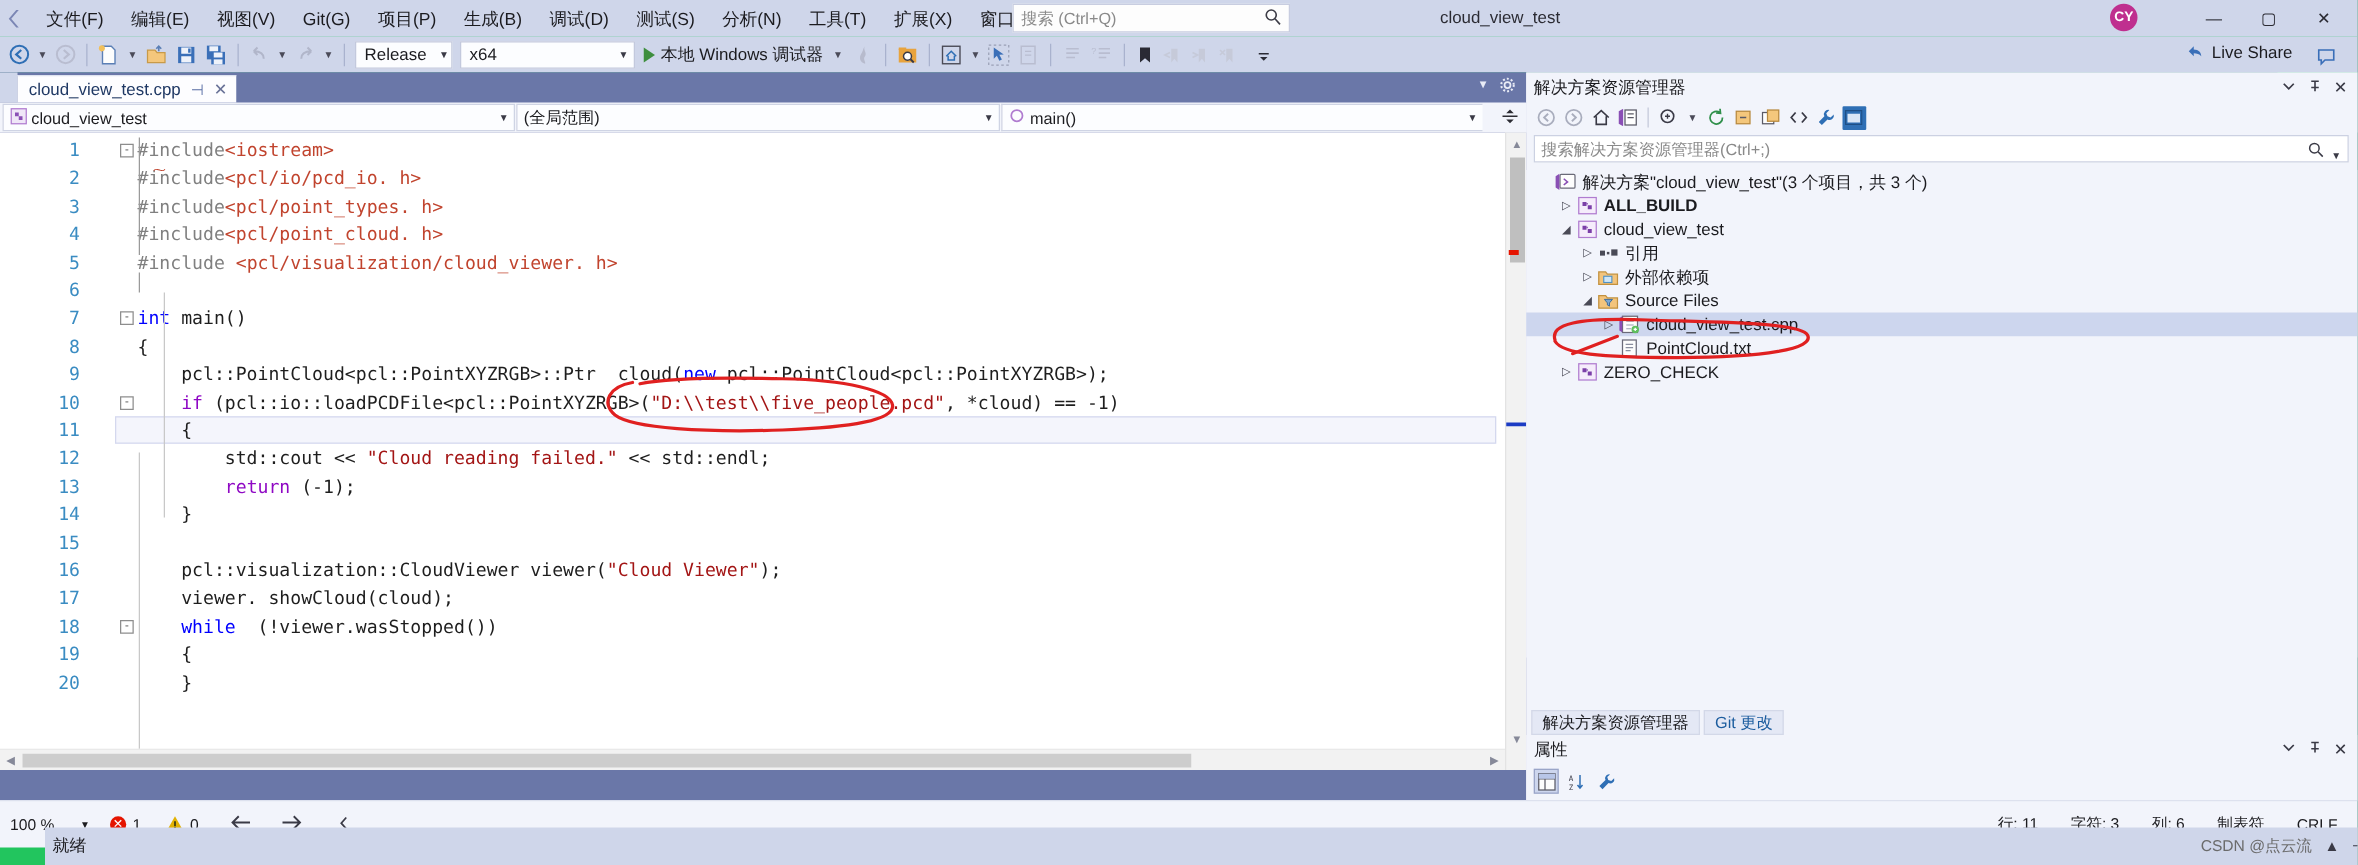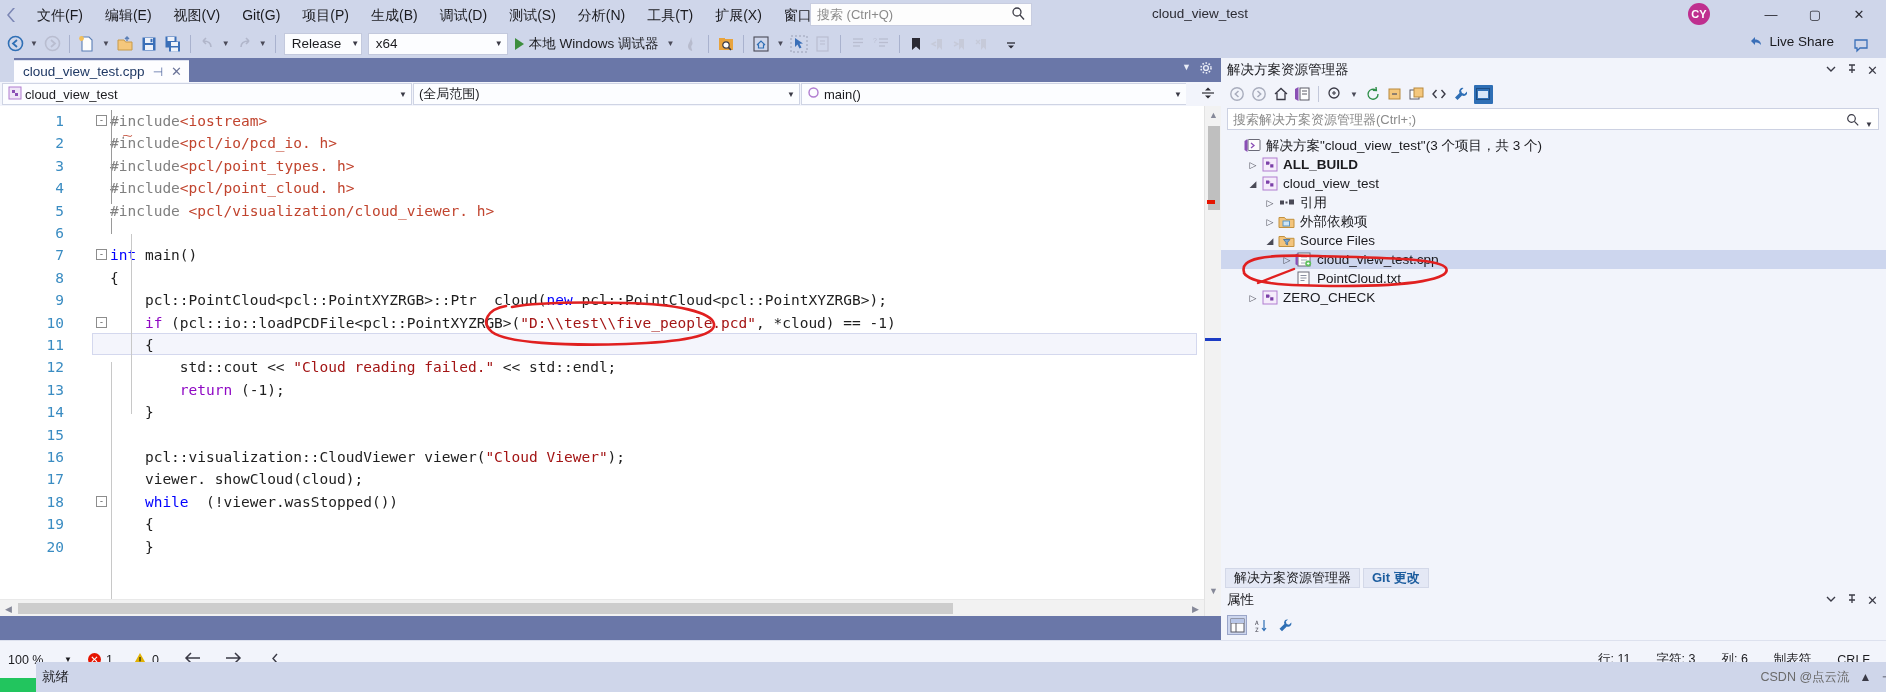--- a/index.html
+++ b/index.html
@@ -147,21 +147,21 @@
   .se-tree { position:absolute; left:0; top:78px; width:665px; height:390px; background:#f2f4fb; }
   .tr { position:absolute; height:19px; display:flex; align-items:center; font-size:13.5px; color:#1b1b1f; white-space:nowrap; }
   .tr .arrow { width:14px; text-align:center; color:#4a4a56; font-size:9px; }
   .tr .ico { width:19px; height:16px; display:flex; align-items:center; justify-content:center; margin-right:4px; }
   .tr.sel { background:#cdd6ee; }
   .tr .lbl.bold { font-weight:bold; }
 
   .se-tabs { position:absolute; left:0; bottom:52px; width:665px; height:22px; display:flex; align-items:flex-end; gap:3px; padding-left:4px; }
   .se-tab { height:20px; padding:0 8px; display:flex; align-items:center; font-size:13px; background:#e4e8f5; color:#1b1b1f; border:1px solid #d3d8e8; }
   .se-tab.active { background:#e4e8f5; }
-  .se-tab.git { color:#1b5c9e;font-weight:bold; }
+  .se-tab.git { color:#1b5c9e; }
   .props { position:absolute; left:0; bottom:0; width:665px; height:52px; background:#f2f4fb; }
   .props .ph { height:24px; display:flex; align-items:center; padding-left:6px; font-size:13.5px; color:#1b1b1f; }
   .props .ph .acts { margin-left:auto; display:flex; gap:9px; padding-right:8px; font-size:13px; color:#3a3a46; }
   .props .pb { height:26px; display:flex; align-items:center; gap:4px; padding-left:6px; }
   .props .pb .ic { width:20px; height:20px; display:flex; align-items:center; justify-content:center; color:#3a3a46; border:1px solid transparent; }
   .props .pb .ic.on { background:#cdd6ee; border-color:#9aa5c8; }
 
   
   .statusbar {
     position:absolute; left:0; top:640px; width:1886px; height:38px; background:#f2f4fb;

